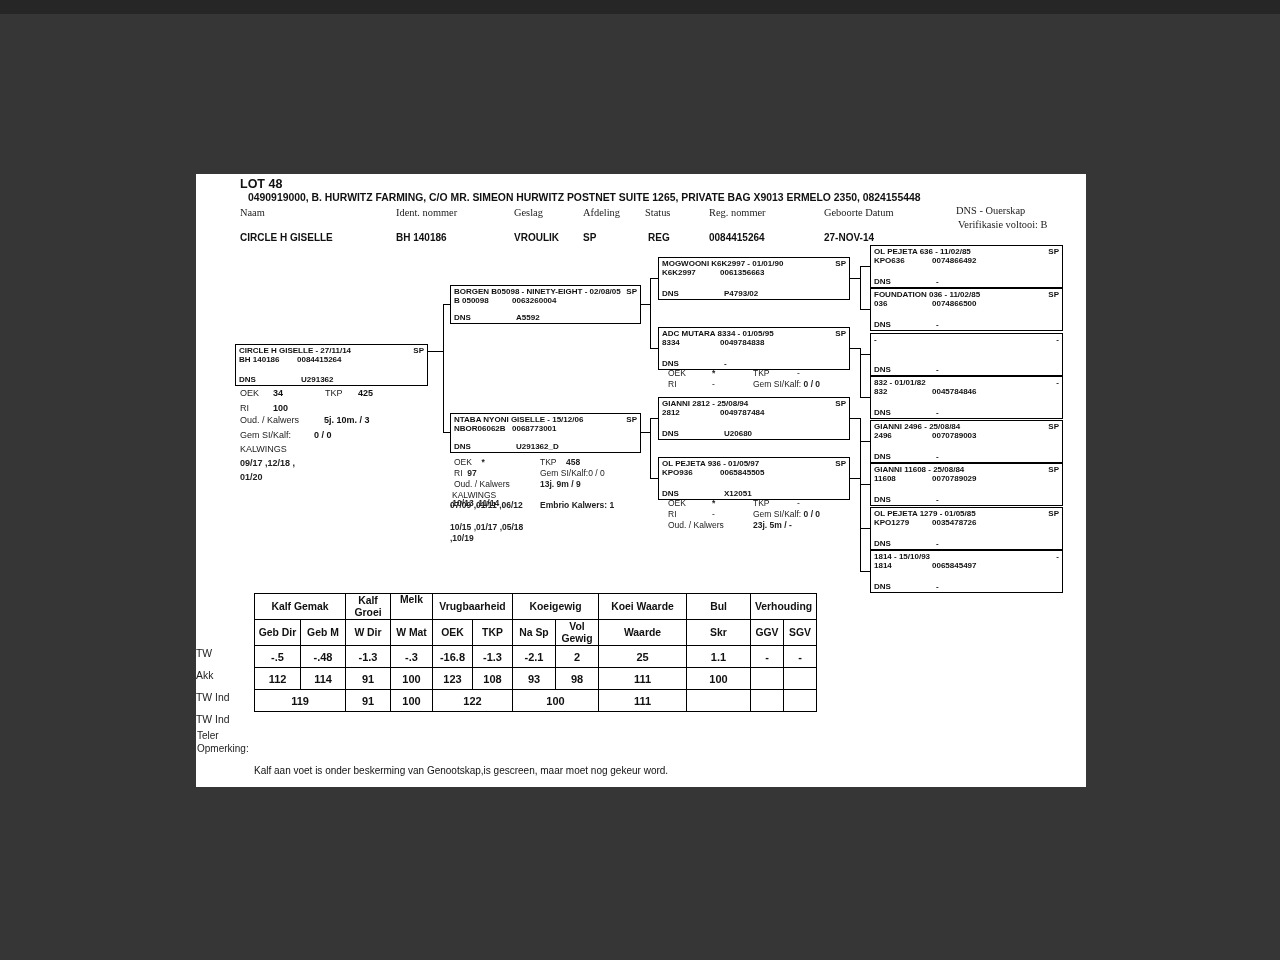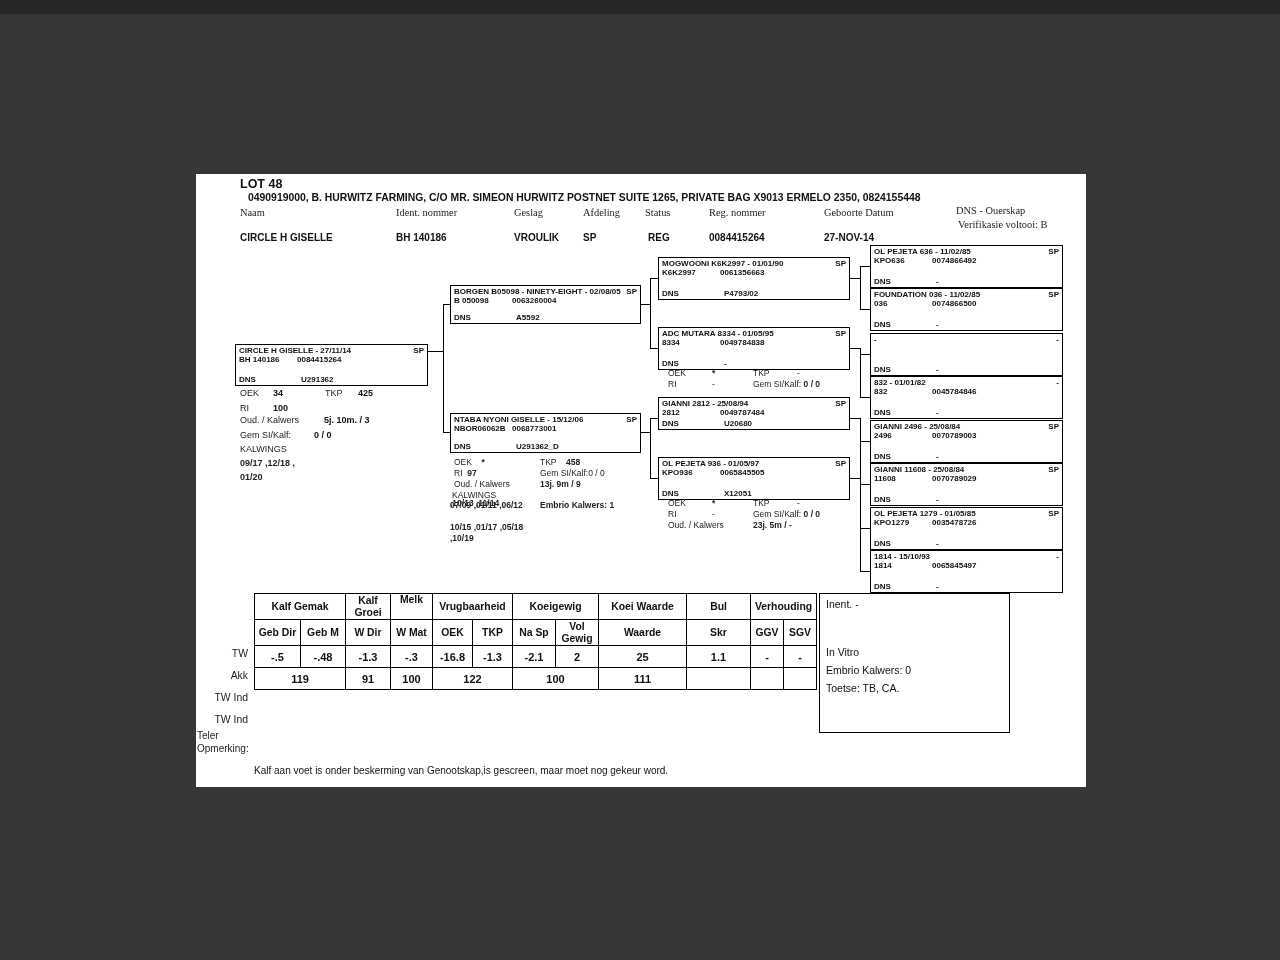--- a/index.html
+++ b/index.html
@@ -40,21 +40,21 @@
   .v { position:absolute; width:1px; background:#000; }
 
   
   .etable { position:absolute; left:58px; top:419px; border-collapse:collapse; table-layout:fixed; }
   .etable td, .etable th { border:1px solid #000; text-align:center; vertical-align:middle; padding:0 1px; }
   .etable th { font-size:10.4px; font-weight:700; line-height:1.1; }
   .etable td { font-size:11px; font-weight:700; }
   .etable .hg { height:26px; }
   .etable .hs { height:26px; }
   .etable .dr { height:22px; }
-  .rowlbl { position:absolute; width:52px; text-align:right; font-size:10.4px; color:#222; white-space:nowrap; }
+  .rowlbl { position:absolute; width:52px; text-align:left; font-size:10.4px; color:#222; white-space:nowrap; }
   .sidepanel { position:absolute; left:623px; top:419px; width:191px; height:140px; border:1px solid #000; font-size:10.5px; }
   .sidepanel div { position:absolute; left:6px; white-space:nowrap; }
   .telerbox { position:absolute; left:58px; top:558px; width:756px; height:26px; border:1px solid #000; }
   .telerbox div { padding:2px 4px; font-size:10px; white-space:nowrap; }
   .telerlbl { position:absolute; left:1px; font-size:10px; color:#222; white-space:nowrap; }
   .footnote { position:absolute; left:58px; top:591px; font-size:10px; white-space:nowrap; }
 </style>
 </head>
 <body>
 
@@ -167,21 +167,21 @@
   <div class="pbox" style="left:462px;top:153px;width:192px;height:43px">
     <div class="trow">
         <span>ADC MUTARA 8334 - 01/05/95</span>
         <span>SP</span>
       </div>
     <div class="idrow"><span class="id">8334</span><span>0049784838</span></div>
     <div class="dnsrow"><span class="lbl">DNS</span><span>-</span></div>
   </div>
   <div class="gstat" style="left:472px;top:194px"><span class="lc"><span class="lc2">OEK</span><b>*</b></span><span class="lc2">TKP</span><span>-</span></div>
   <div class="gstat" style="left:472px;top:205px"><span class="lc"><span class="lc2">RI</span><span>-</span></span><span>Gem SI/Kalf:</span>&nbsp;<b>0 / 0</b></div>
-  <div class="pbox" style="left:462px;top:223px;width:192px;height:33px">
+  <div class="pbox" style="left:462px;top:223px;width:192px;height:43px">
     <div class="trow">
         <span>GIANNI 2812 - 25/08/94</span>
         <span>SP</span>
       </div>
     <div class="idrow"><span class="id">2812</span><span>0049787484</span></div>
     <div class="dnsrow"><span class="lbl">DNS</span><span>U20680</span></div>
   </div>
   <div class="pbox" style="left:462px;top:283px;width:192px;height:43px">
     <div class="trow">
         <span>OL PEJETA 936 - 01/05/97</span>
@@ -312,38 +312,46 @@
       <td>-16.8</td>
       <td>-1.3</td>
       <td>-2.1</td>
       <td>2</td>
       <td>25</td>
       <td>1.1</td>
       <td>-</td>
       <td>-</td>
     </tr>
     <tr class="dr">
+      <td>112</td>
+      <td>114</td>
+      <td>91</td>
+      <td>100</td>
+      <td>123</td>
+      <td>108</td>
+      <td>93</td>
+      <td>98</td>
+      <td>111</td>
+      <td>100</td>
+      <td></td>
+      <td></td>
+    </tr>
+    <tr class="dr">
       <td colspan="2">119</td>
       <td>91</td>
       <td>100</td>
       <td colspan="2">122</td>
       <td colspan="2">100</td>
       <td>111</td>
       <td></td>
       <td></td>
       <td></td>
     </tr>
   </tbody>
     </table>
 
-  <div class="sidepanel">
-    <div style="top:4px">Inent. -</div>
-    <div style="top:52px">In Vitro</div>
-    <div style="top:70px">Embrio Kalwers:   0</div>
-    <div style="top:88px">Toetse: TB, CA.</div>
-  </div>
 
   <div class="telerlbl" style="top:556px">Teler</div>
   <div class="telerlbl" style="top:569px">Opmerking:</div>
 
   <div class="footnote">Kalf aan voet  is onder beskerming van Genootskap,is gescreen, maar moet nog gekeur word.</div>
 
 </div>
 
 </body></html>

